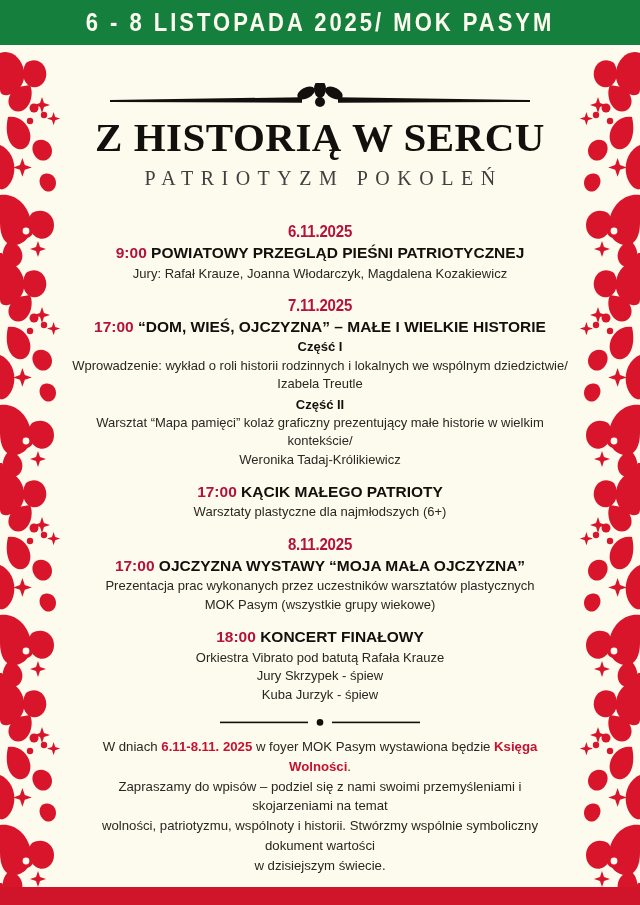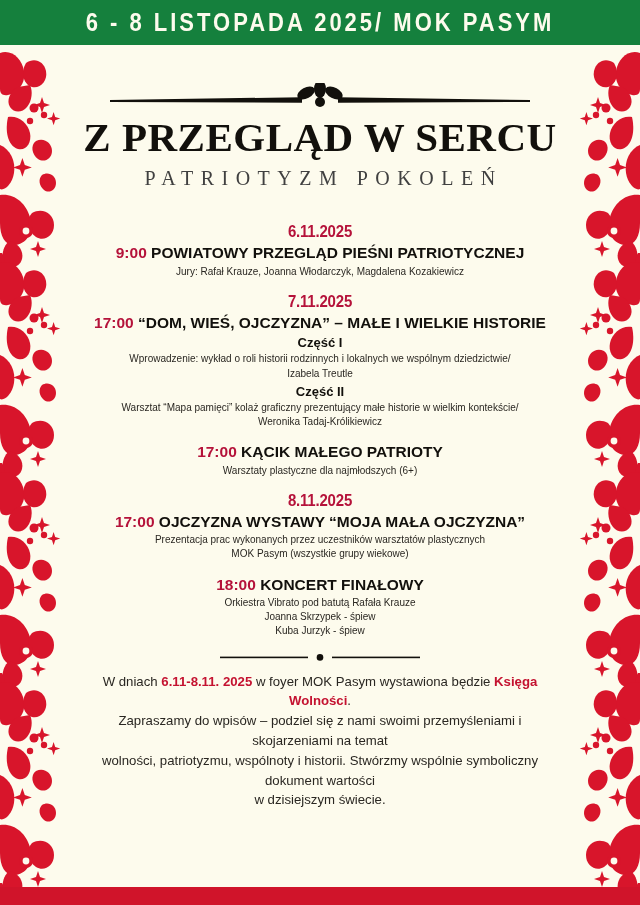--- a/index.html
+++ b/index.html
@@ -126,21 +126,21 @@
     font-weight: bold;
     color: #12100c;
     line-height: 1.25;
     margin: 0 0 2px 0;
   }
   .event-time {
     color: #b5123a;
     font-weight: bold;
   }
   .event-desc {
-    font-size: 10px;
+    font-size: 13px;
     color: #2a2722;
     line-height: 1.42;
     margin: 0;
   }
   .part-label {
     font-size: 13px;
     font-weight: bold;
     color: #12100c;
     margin: 2px 0 0 0;
     line-height: 1.4;
@@ -376,21 +376,21 @@
 
     <div class="masthead">
       <svg class="flourish" viewBox="0 0 420 26" aria-hidden="true">
         <ellipse cx="210" cy="6" rx="6" ry="9" fill="#12100c"></ellipse>
         <ellipse cx="196" cy="10" rx="9.5" ry="5.5" fill="#12100c" transform="rotate(-28 196 10)"></ellipse>
         <ellipse cx="224" cy="10" rx="9.5" ry="5.5" fill="#12100c" transform="rotate(28 224 10)"></ellipse>
         <circle cx="210" cy="19" r="5" fill="#12100c"></circle>
         <path d="M0,17 L192,14.2 L192,19.8 L0,19 Z" fill="#12100c"></path>
         <path d="M420,17 L228,14.2 L228,19.8 L420,19 Z" fill="#12100c"></path>
       </svg>
-      <h1 class="title">Z PRZEGLĄD W SERCU</h1>
+      <h1 class="title">Z HISTORIĄ W SERCU</h1>
       <div class="subtitle">PATRIOTYZM POKOLEŃ</div>
     </div>
 
     <div class="programme">
 
       <div class="day-block">
         <div class="day-date">6.11.2025</div>
         <div class="event">
           <div class="event-head">
             <span class="event-time">9:00</span><span> </span><span>POWIATOWY PRZEGLĄD PIEŚNI PATRIOTYCZNEJ</span>
@@ -431,21 +431,21 @@
           </div>
           <p class="event-desc">Prezentacja prac wykonanych przez uczestników warsztatów plastycznych</p>
           <p class="event-desc">MOK Pasym  (wszystkie grupy wiekowe)</p>
         </div>
 
         <div class="event">
           <div class="event-head">
             <span class="event-time">18:00</span><span> </span><span>KONCERT FINAŁOWY</span>
           </div>
           <p class="event-desc">Orkiestra Vibrato pod batutą Rafała Krauze</p>
-          <p class="event-desc">Joanna Skrzypek - śpiew</p>
+          <p class="event-desc">Jury Skrzypek - śpiew</p>
           <p class="event-desc">Kuba Jurzyk - śpiew</p>
         </div>
       </div>
 
     </div>
 
     <svg class="dot-divider" viewBox="0 0 200 9" aria-hidden="true">
       <rect x="0" y="3.6" width="88" height="1.6" fill="#12100c"></rect>
       <circle cx="100" cy="4.4" r="3.3" fill="#12100c"></circle>
       <rect x="112" y="3.6" width="88" height="1.6" fill="#12100c"></rect>

